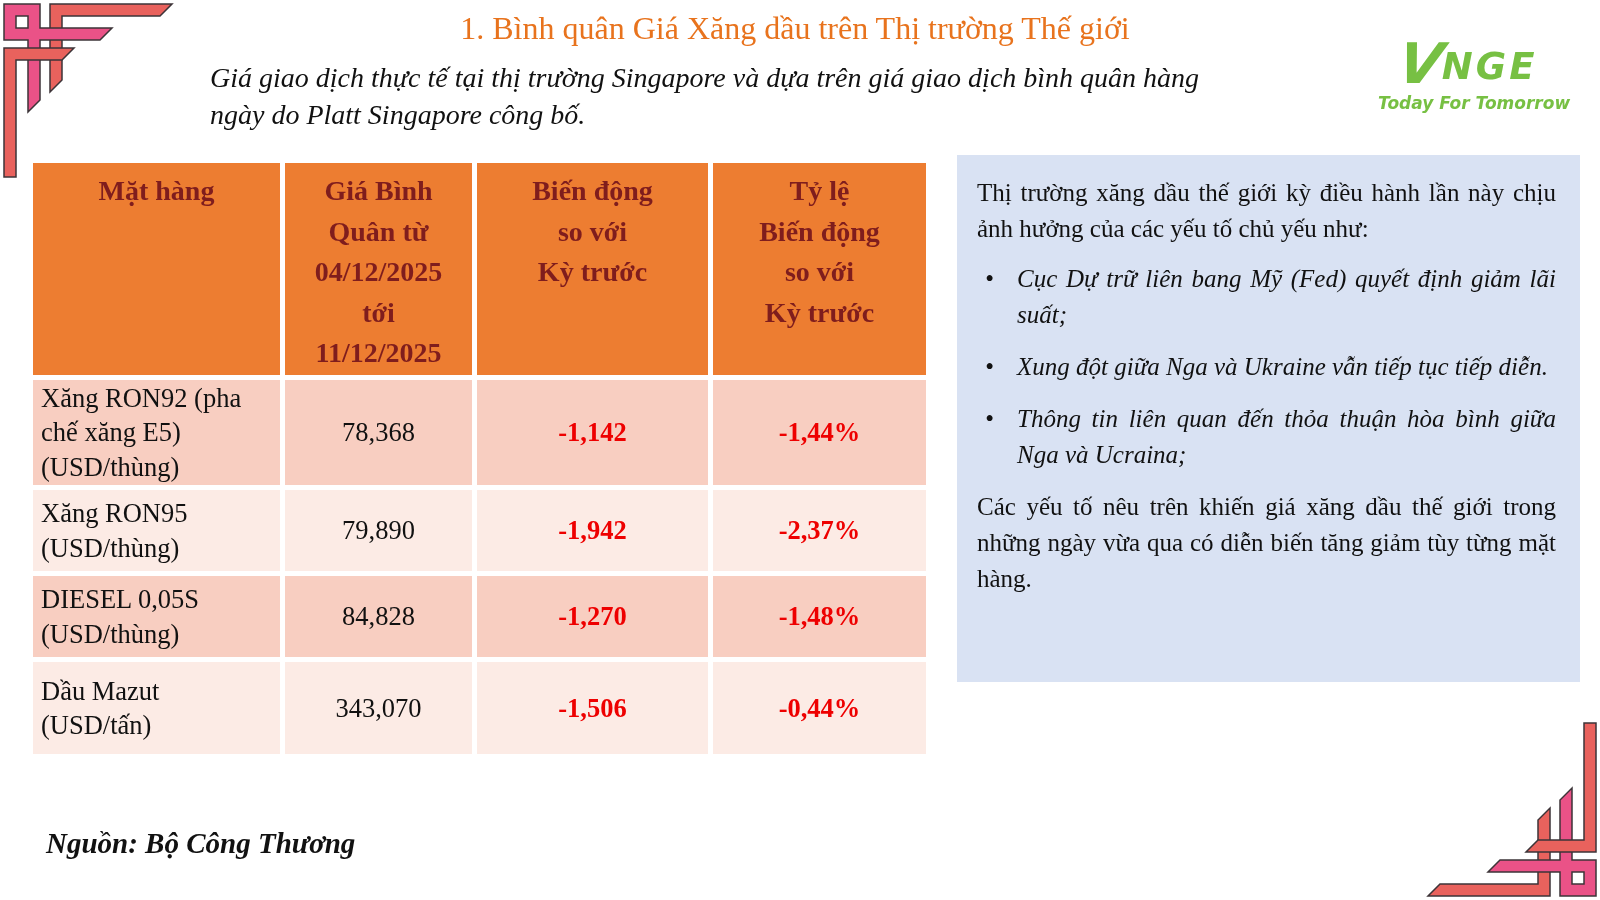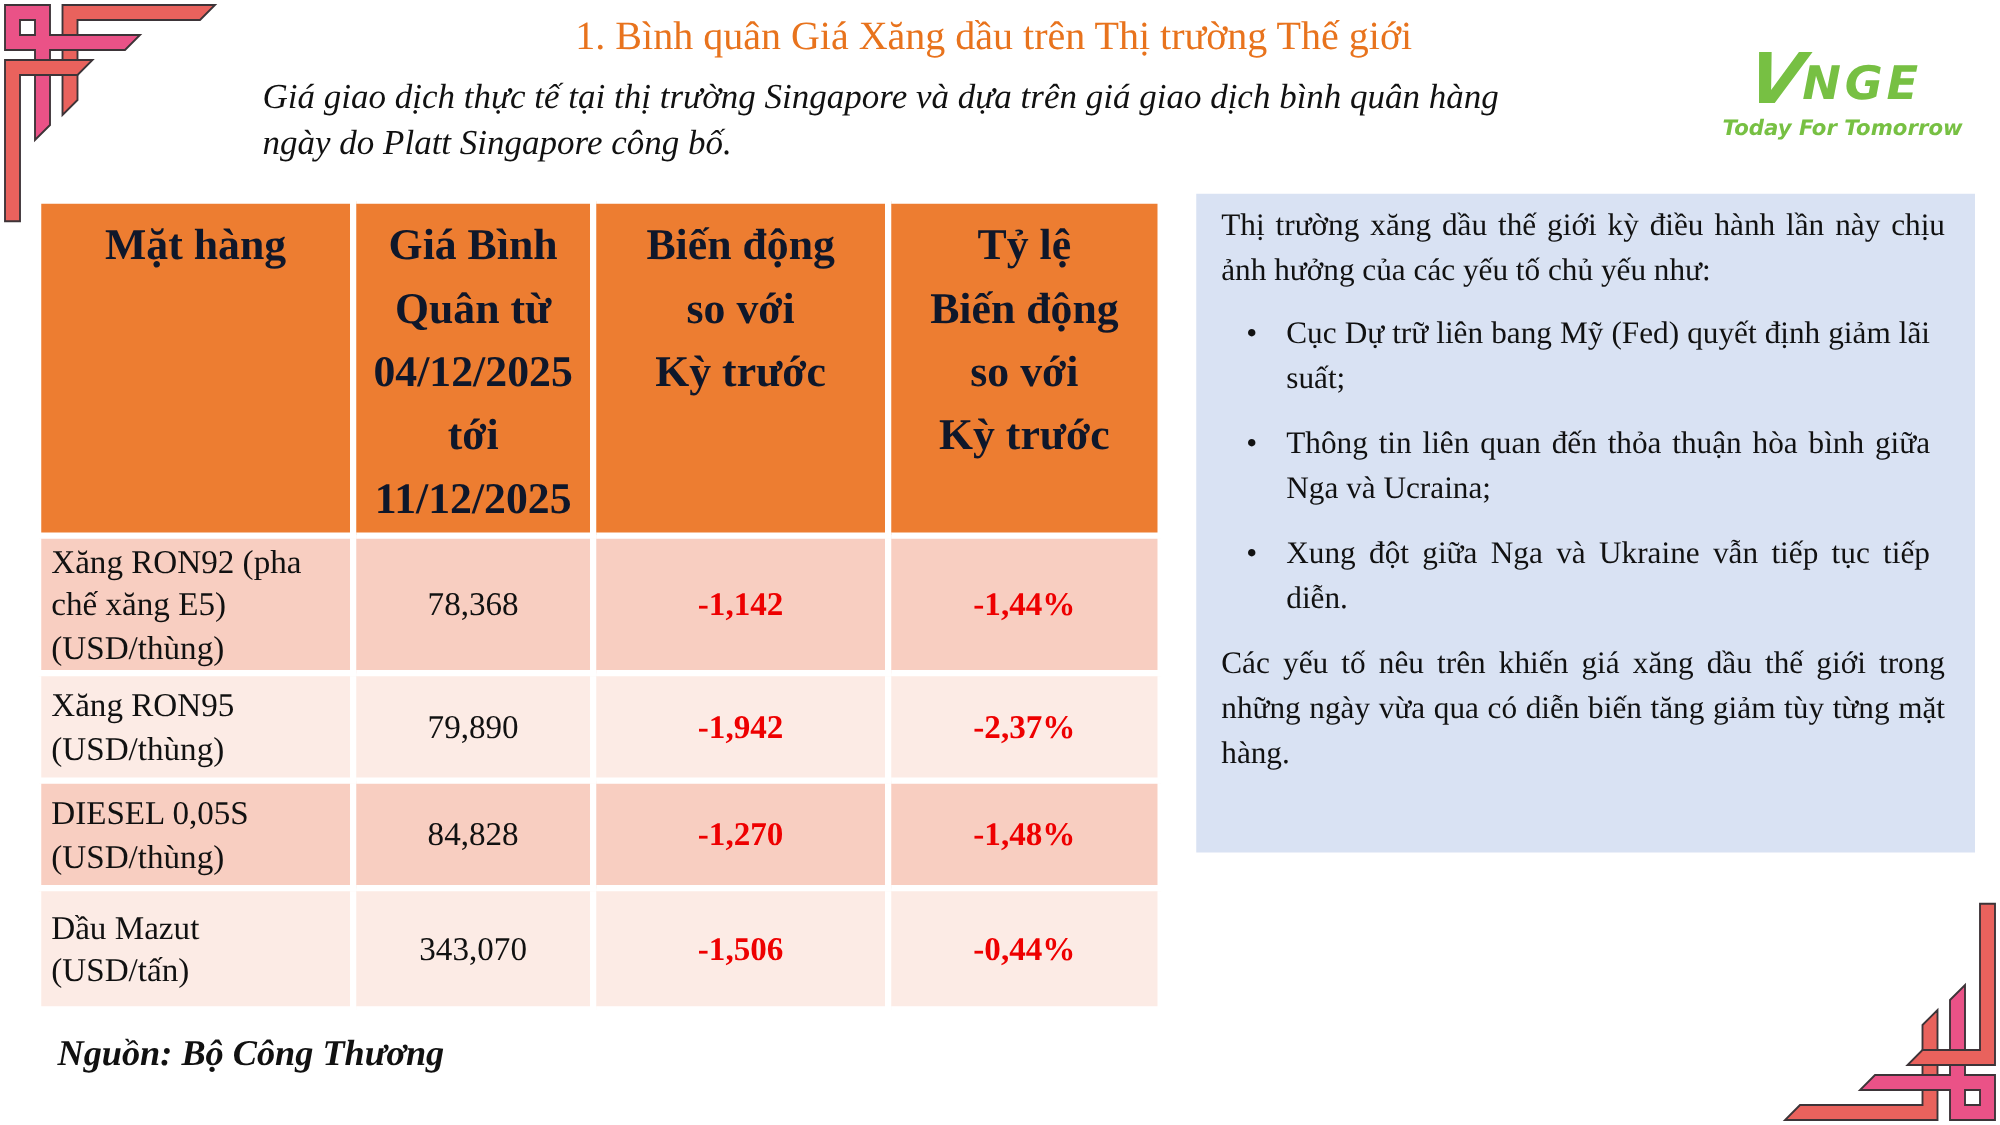--- a/index.html
+++ b/index.html
@@ -19,38 +19,38 @@
   .logo .vmark{font-style:italic;font-weight:bold;font-size:56px;line-height:.85;
                transform:skewX(-10deg);display:inline-block;}
   .logo .nge{font-style:italic;font-weight:bold;font-size:37px;line-height:1;
              letter-spacing:3px;padding-bottom:3px;}
   .logo .tagline{font-style:italic;font-weight:bold;font-size:17px;margin-top:5px;white-space:nowrap;}
 
   
   table.price{position:absolute;left:28px;top:158px;width:898px;border-collapse:collapse;table-layout:fixed;}
   table.price th,table.price td{border:5px solid #fff;box-sizing:border-box;}
   thead tr{height:196px;}
-  thead th{background:var(--header-orange,#ed7d31);color:#0f172a;font-size:35px;font-weight:bold;
+  thead th{background:var(--header-orange,#ed7d31);color:#7f1d1d;font-size:28px;font-weight:bold;
            line-height:1.45;vertical-align:top;padding-top:8px;white-space:pre-line;text-align:center;}
   tbody tr{height:86px;}
   tbody tr:first-child{height:103px;}
   tbody tr:last-child{height:97px;}
   tbody td{font-size:26.5px;vertical-align:middle;}
   tbody tr:nth-child(odd) td{background:var(--row-odd-pink,#f8cec1);}
   tbody tr:nth-child(even) td{background:var(--row-even-pink,#fcebe5);}
   td.c-name{white-space:pre-line;text-align:left;padding-left:8px;line-height:1.3;}
   td.c-avg{text-align:center;}
   td.c-change,td.c-pct{text-align:center;font-weight:bold;color:var(--value-red,#ee0000);}
 
   
   .note{position:absolute;left:957px;top:155px;width:623px;height:527px;box-sizing:border-box;
-        background:var(--note-blue-bg,#d9e2f3);padding:8px 24px 10px 20px;
+        background:var(--note-blue-bg,#d9e2f3);padding:20px 24px 10px 20px;
         font-size:25px;line-height:1.44;text-align:justify;}
   .note p{margin:0 0 14px 0;}
-  .note ul{list-style:none;margin:12px;padding:0;}
+  .note ul{list-style:none;margin:0;padding:0;font-style:italic;}
   .note li{position:relative;padding-left:40px;margin-bottom:16px;}
   .note li::before{content:"\2022";position:absolute;left:8px;}
 
   
   .source{position:absolute;left:46px;top:827px;margin:0;font-size:29px;font-weight:bold;font-style:italic;text-align:right;}
 
   
   .corner{position:absolute;width:185px;height:185px;}
   .corner.tl{left:0;top:0;}
   .corner.br{right:0;bottom:0;transform:rotate(180deg);}
@@ -140,21 +140,21 @@
         <td class="c-change">-1,506</td>
         <td class="c-pct">-0,44%</td>
       </tr>
     </tbody>
   </table>
 
   <aside class="note">
     <p>Thị trường xăng dầu thế giới kỳ điều hành lần này chịu ảnh hưởng của các yếu tố chủ yếu như:</p>
     <ul>
       <li>Cục Dự trữ liên bang Mỹ (Fed) quyết định giảm lãi suất;</li>
+      <li>Xung đột giữa Nga và Ukraine vẫn tiếp tục tiếp diễn.</li>
       <li>Thông tin liên quan đến thỏa thuận hòa bình giữa Nga và Ucraina;</li>
-      <li>Xung đột giữa Nga và Ukraine vẫn tiếp tục tiếp diễn.</li>
     </ul>
     <p>Các yếu tố nêu trên khiến giá xăng dầu thế giới trong những ngày vừa qua có diễn biến tăng giảm tùy từng mặt hàng.</p>
   </aside>
 
   <p class="source">Nguồn: Bộ Công Thương</p>
 
 </div>
 
 </body></html>

